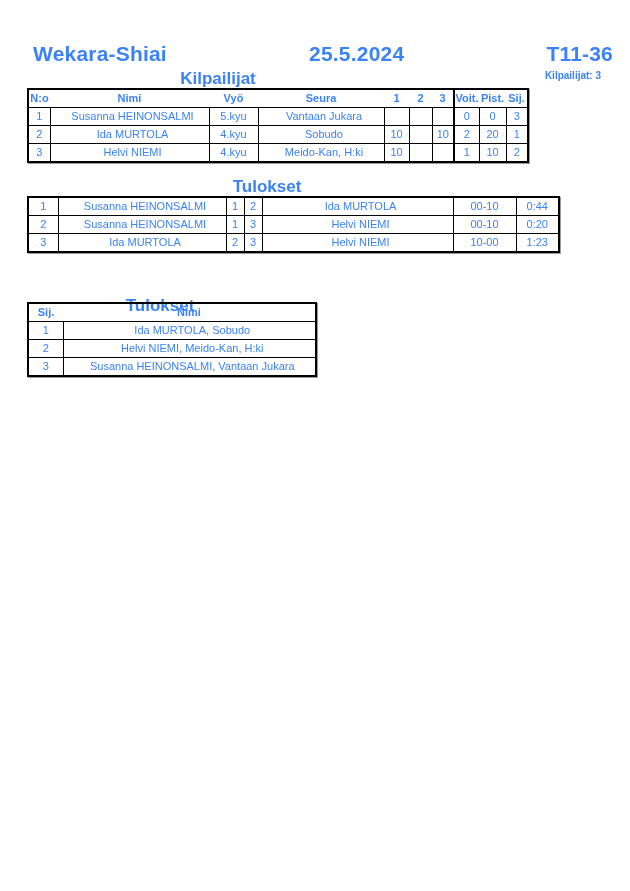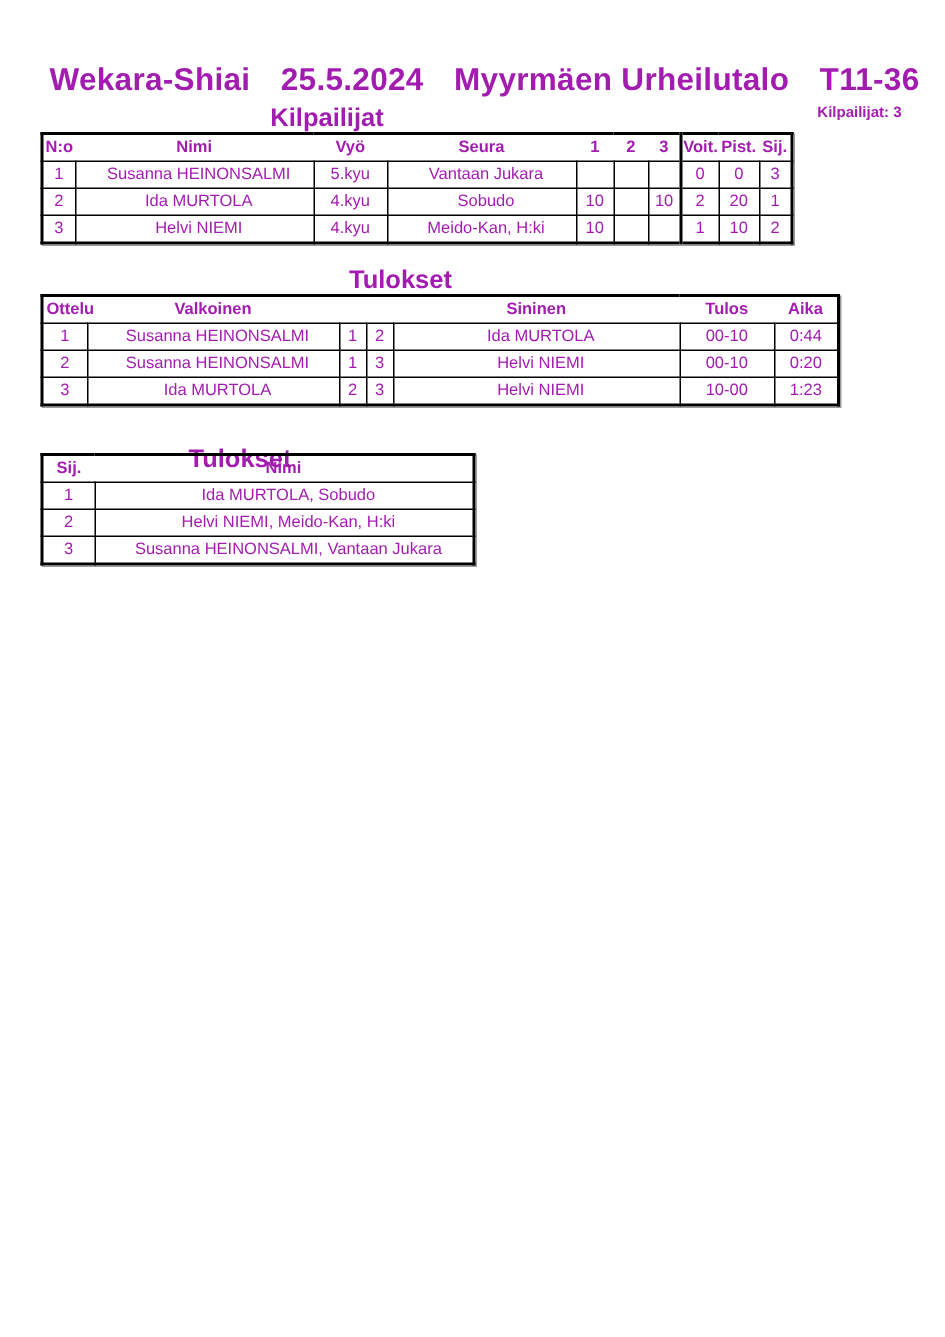--- a/index.html
+++ b/index.html
@@ -2,21 +2,21 @@
 <html><head>
 <meta charset="utf-8">
 <style>
   html, body { margin: 0; padding: 0; background: #fff; }
   .page {
     position: relative;
     width: 630px;
     height: 891px;
     background: #ffffff;
     font-family: "Liberation Sans", sans-serif;
-    color: #a21caf;
+    color: #3b82f6;
     overflow: hidden;
   }
   .title-row {
     position: absolute;
     left: 33px;
     top: 42px;
     width: 580px;
     display: flex;
     justify-content: space-between;
     align-items: baseline;
@@ -80,21 +80,20 @@
   .sep { border-left: 2px solid #000; margin-top: 11px; }
 </style>
 </head>
 <body>
 
 <div class="page">
 
   <div class="title-row">
     <span>Wekara-Shiai</span>
     <span>25.5.2024</span>
-    <span>Myyrmäen Urheilutalo</span>
     <span>T11-36</span>
   </div>
 
   <div class="section-label lbl-competitors">Kilpailijat</div>
   <div class="count-label">Kilpailijat: 3</div>
 
   <table class="t-competitors">
     <colgroup>
       <col style="width:22px">
         <col style="width:159px">
@@ -165,29 +164,20 @@
     <colgroup>
       <col style="width:30px">
         <col style="width:168px">
         <col style="width:18px">
         <col style="width:18px">
       <col style="width:191px">
         <col style="width:63px">
         <col style="width:43px">
     </colgroup>
     <tbody>
-        <tr>
-      <th class="hleft">Ottelu</th>
-      <th>Valkoinen</th>
-      <th></th>
-      <th></th>
-      <th>Sininen</th>
-      <th>Tulos</th>
-      <th>Aika</th>
-    </tr>
     <tr>
       <td>1</td>
       <td class="left">Susanna HEINONSALMI</td>
       <td>1</td>
       <td>2</td>
       <td class="left">Ida MURTOLA</td>
       <td>00-10</td>
       <td>0:44</td>
     </tr>
     <tr>

